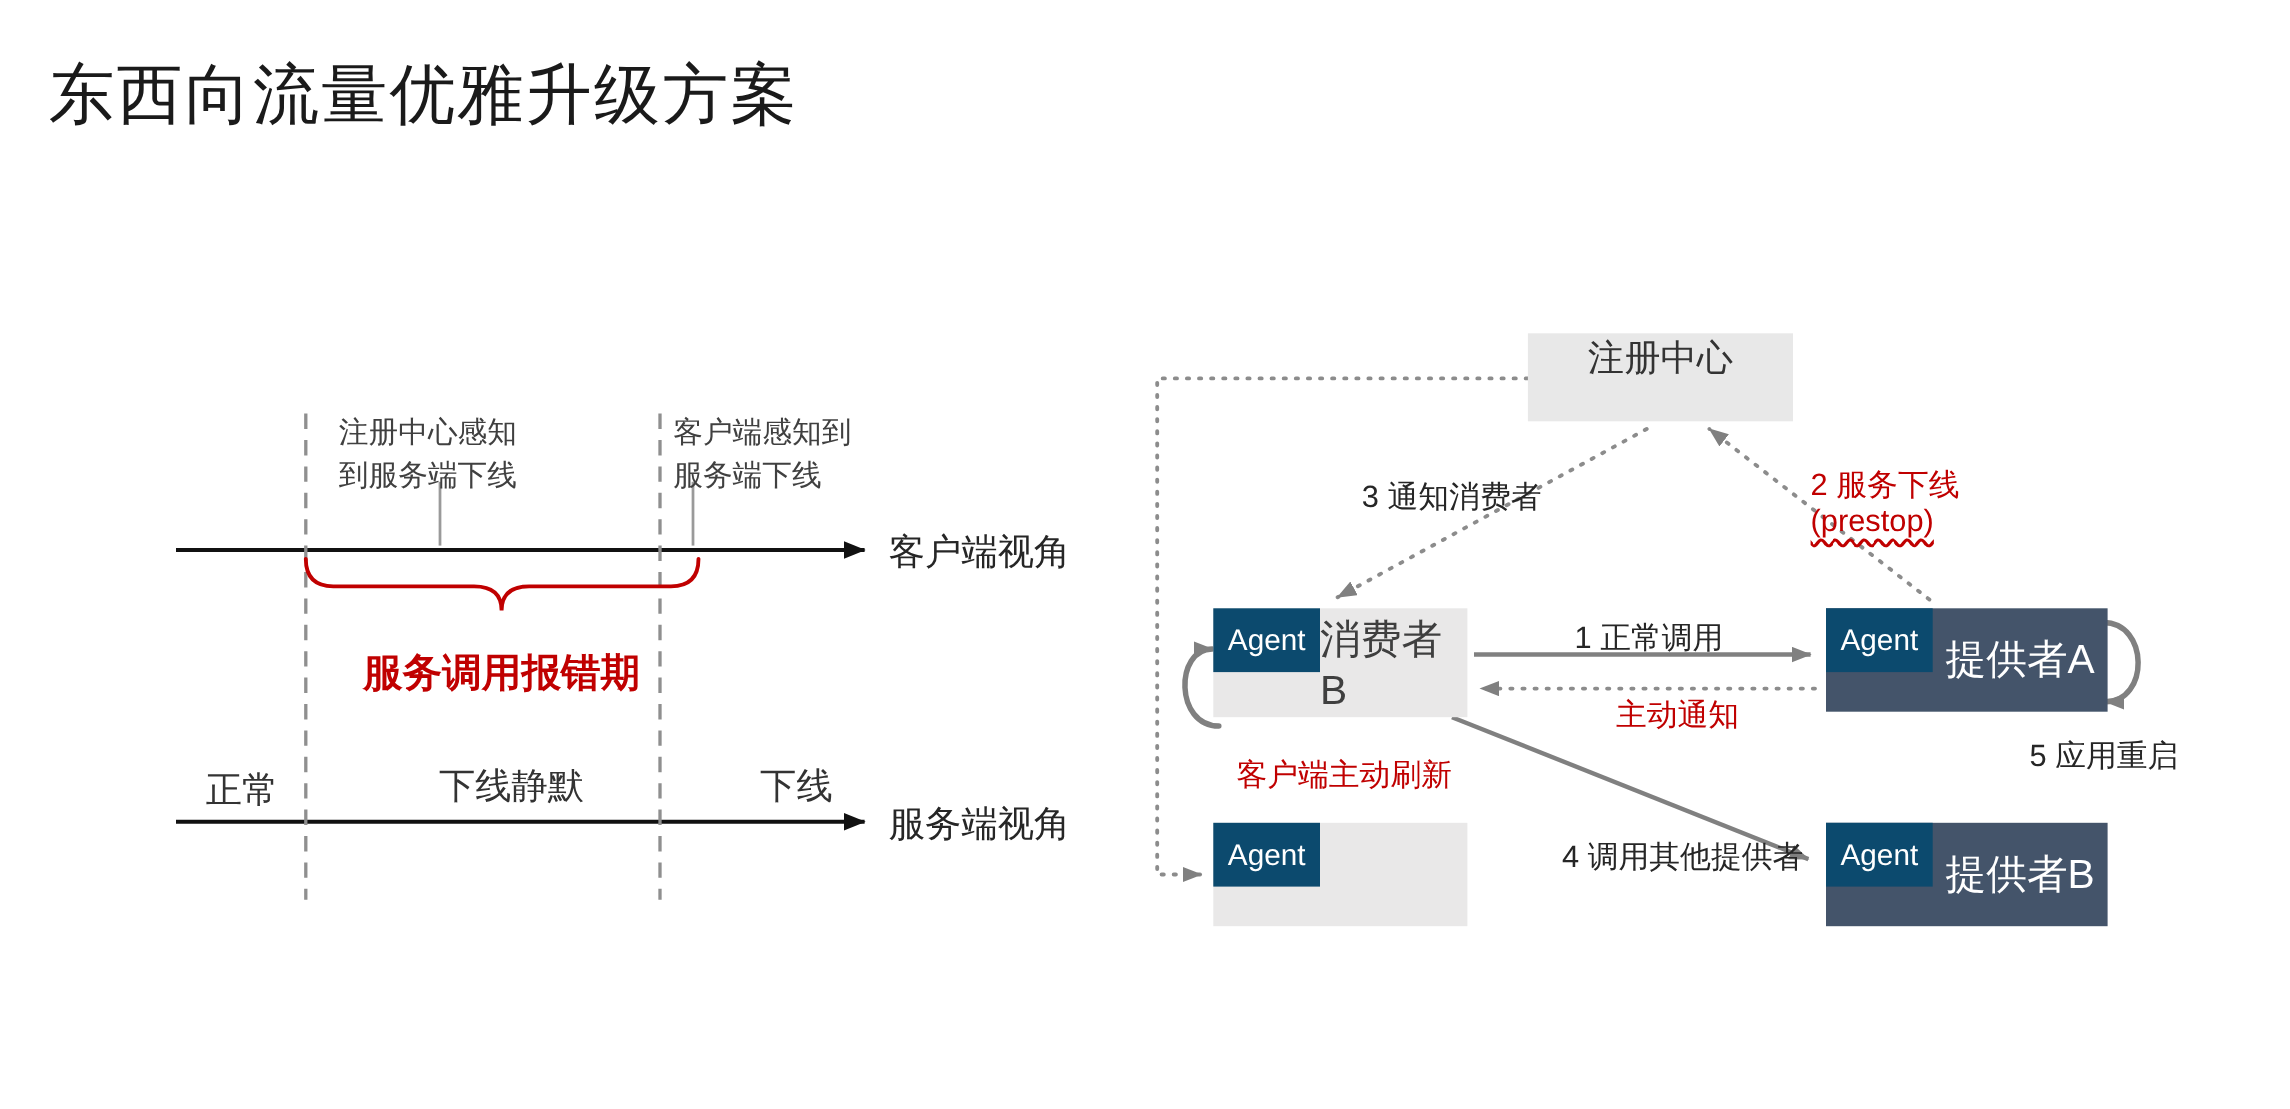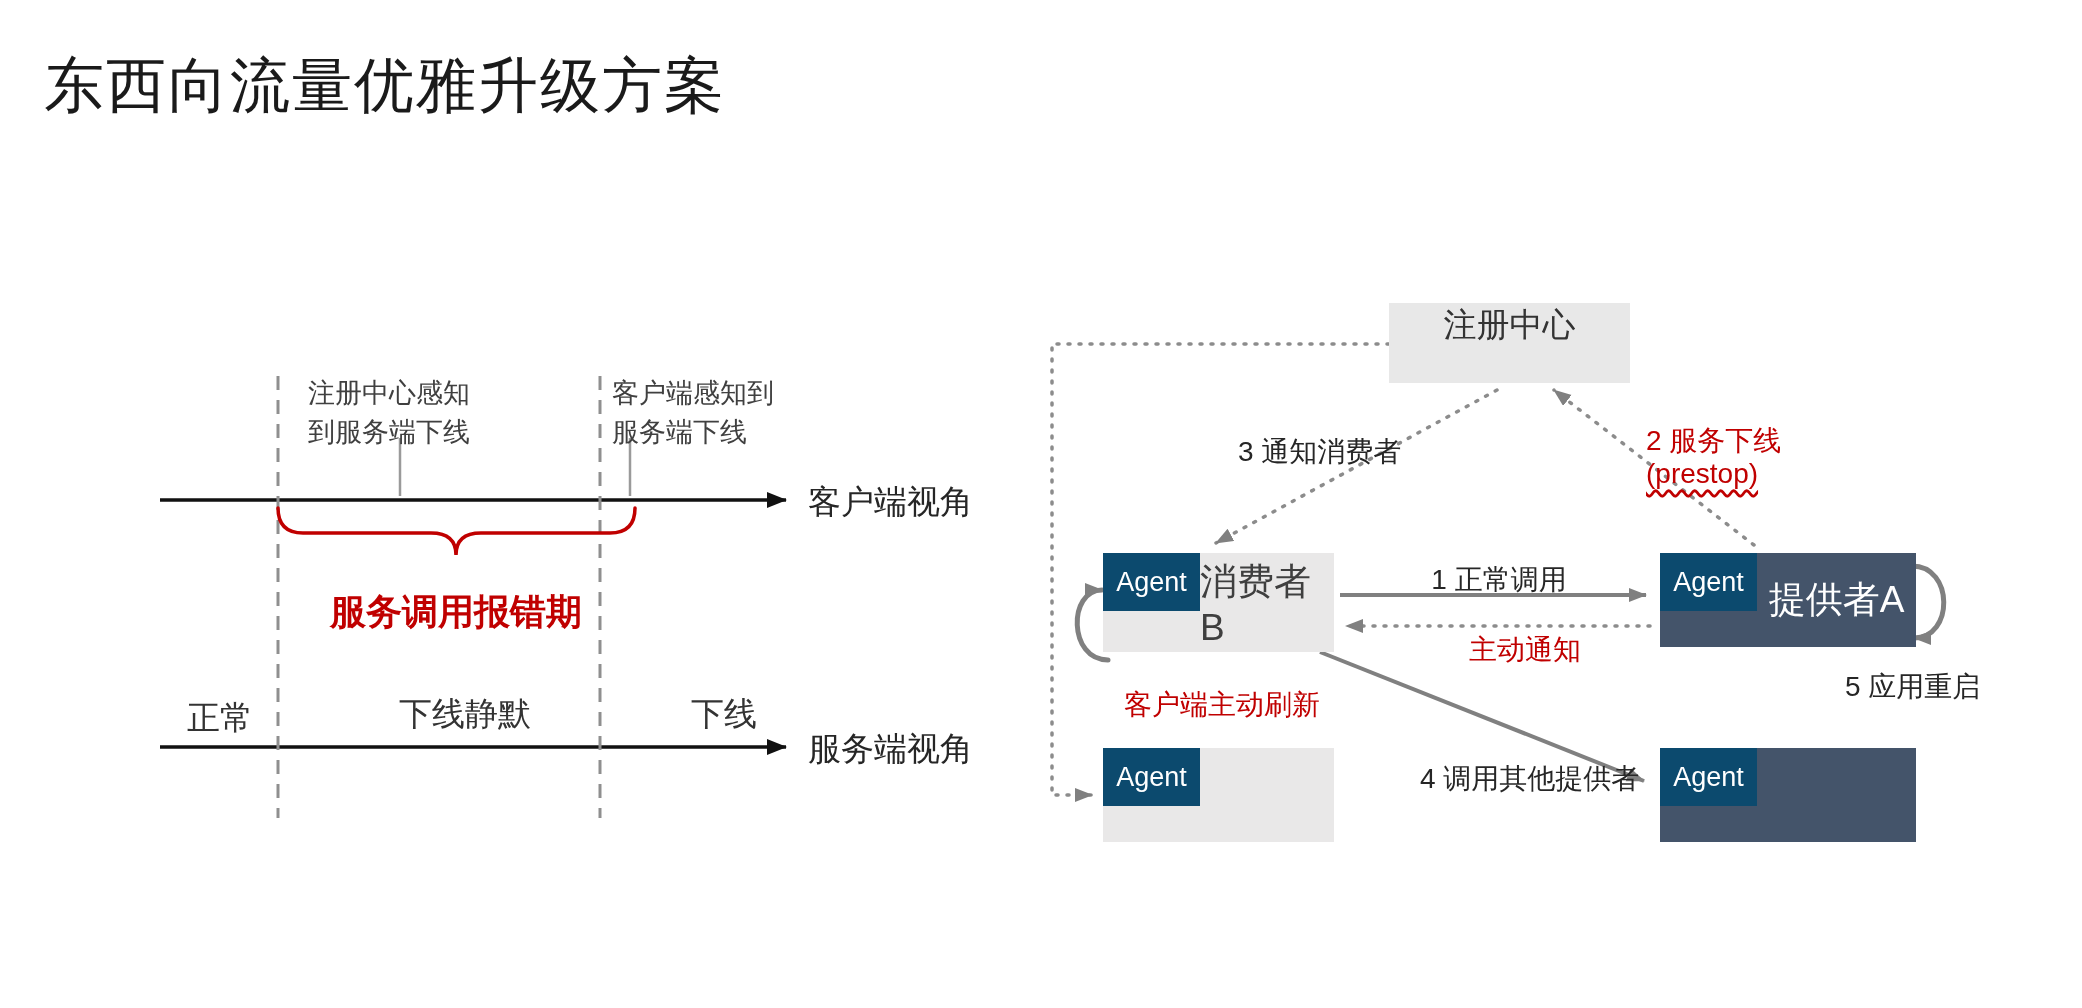--- a/index.html
+++ b/index.html
@@ -100,20 +100,21 @@
   <div class="node consumer" style="left:1103px; top:730px; width:231px; height:94px;">
     <div class="agent">
       <span>Agent</span>
     </div>
   </div>
 
   <div class="node provider" style="left:1660px; top:730px; width:256px; height:94px;">
     <div class="agent">
       <span>Agent</span>
     </div>
+    <div class="node-label">提供者B</div>
   </div>
 
   <div class="edge-lbl" style="left:1238px; top:415px;">3 通知消费者</div>
   <div class="edge-lbl edge-red" style="left:1646px; top:404px;">2 服务下线</div>
   <div class="edge-lbl edge-red wavy" style="left:1646px; top:440px;">(prestop)</div>
   <div class="edge-lbl" style="left:1414px; top:543px; width:170px; text-align:center;">1 正常调用</div>
   <div class="edge-lbl edge-red" style="left:1440px; top:613px; width:170px; text-align:center;">主动通知</div>
   <div class="edge-lbl edge-red" style="left:1080px; top:668px;margin-left:44px;">客户端主动刷新</div>
   <div class="edge-lbl" style="left:1420px; top:742px;">4 调用其他提供者</div>
   <div class="edge-lbl" style="left:1845px; top:650px;">5 应用重启</div>

